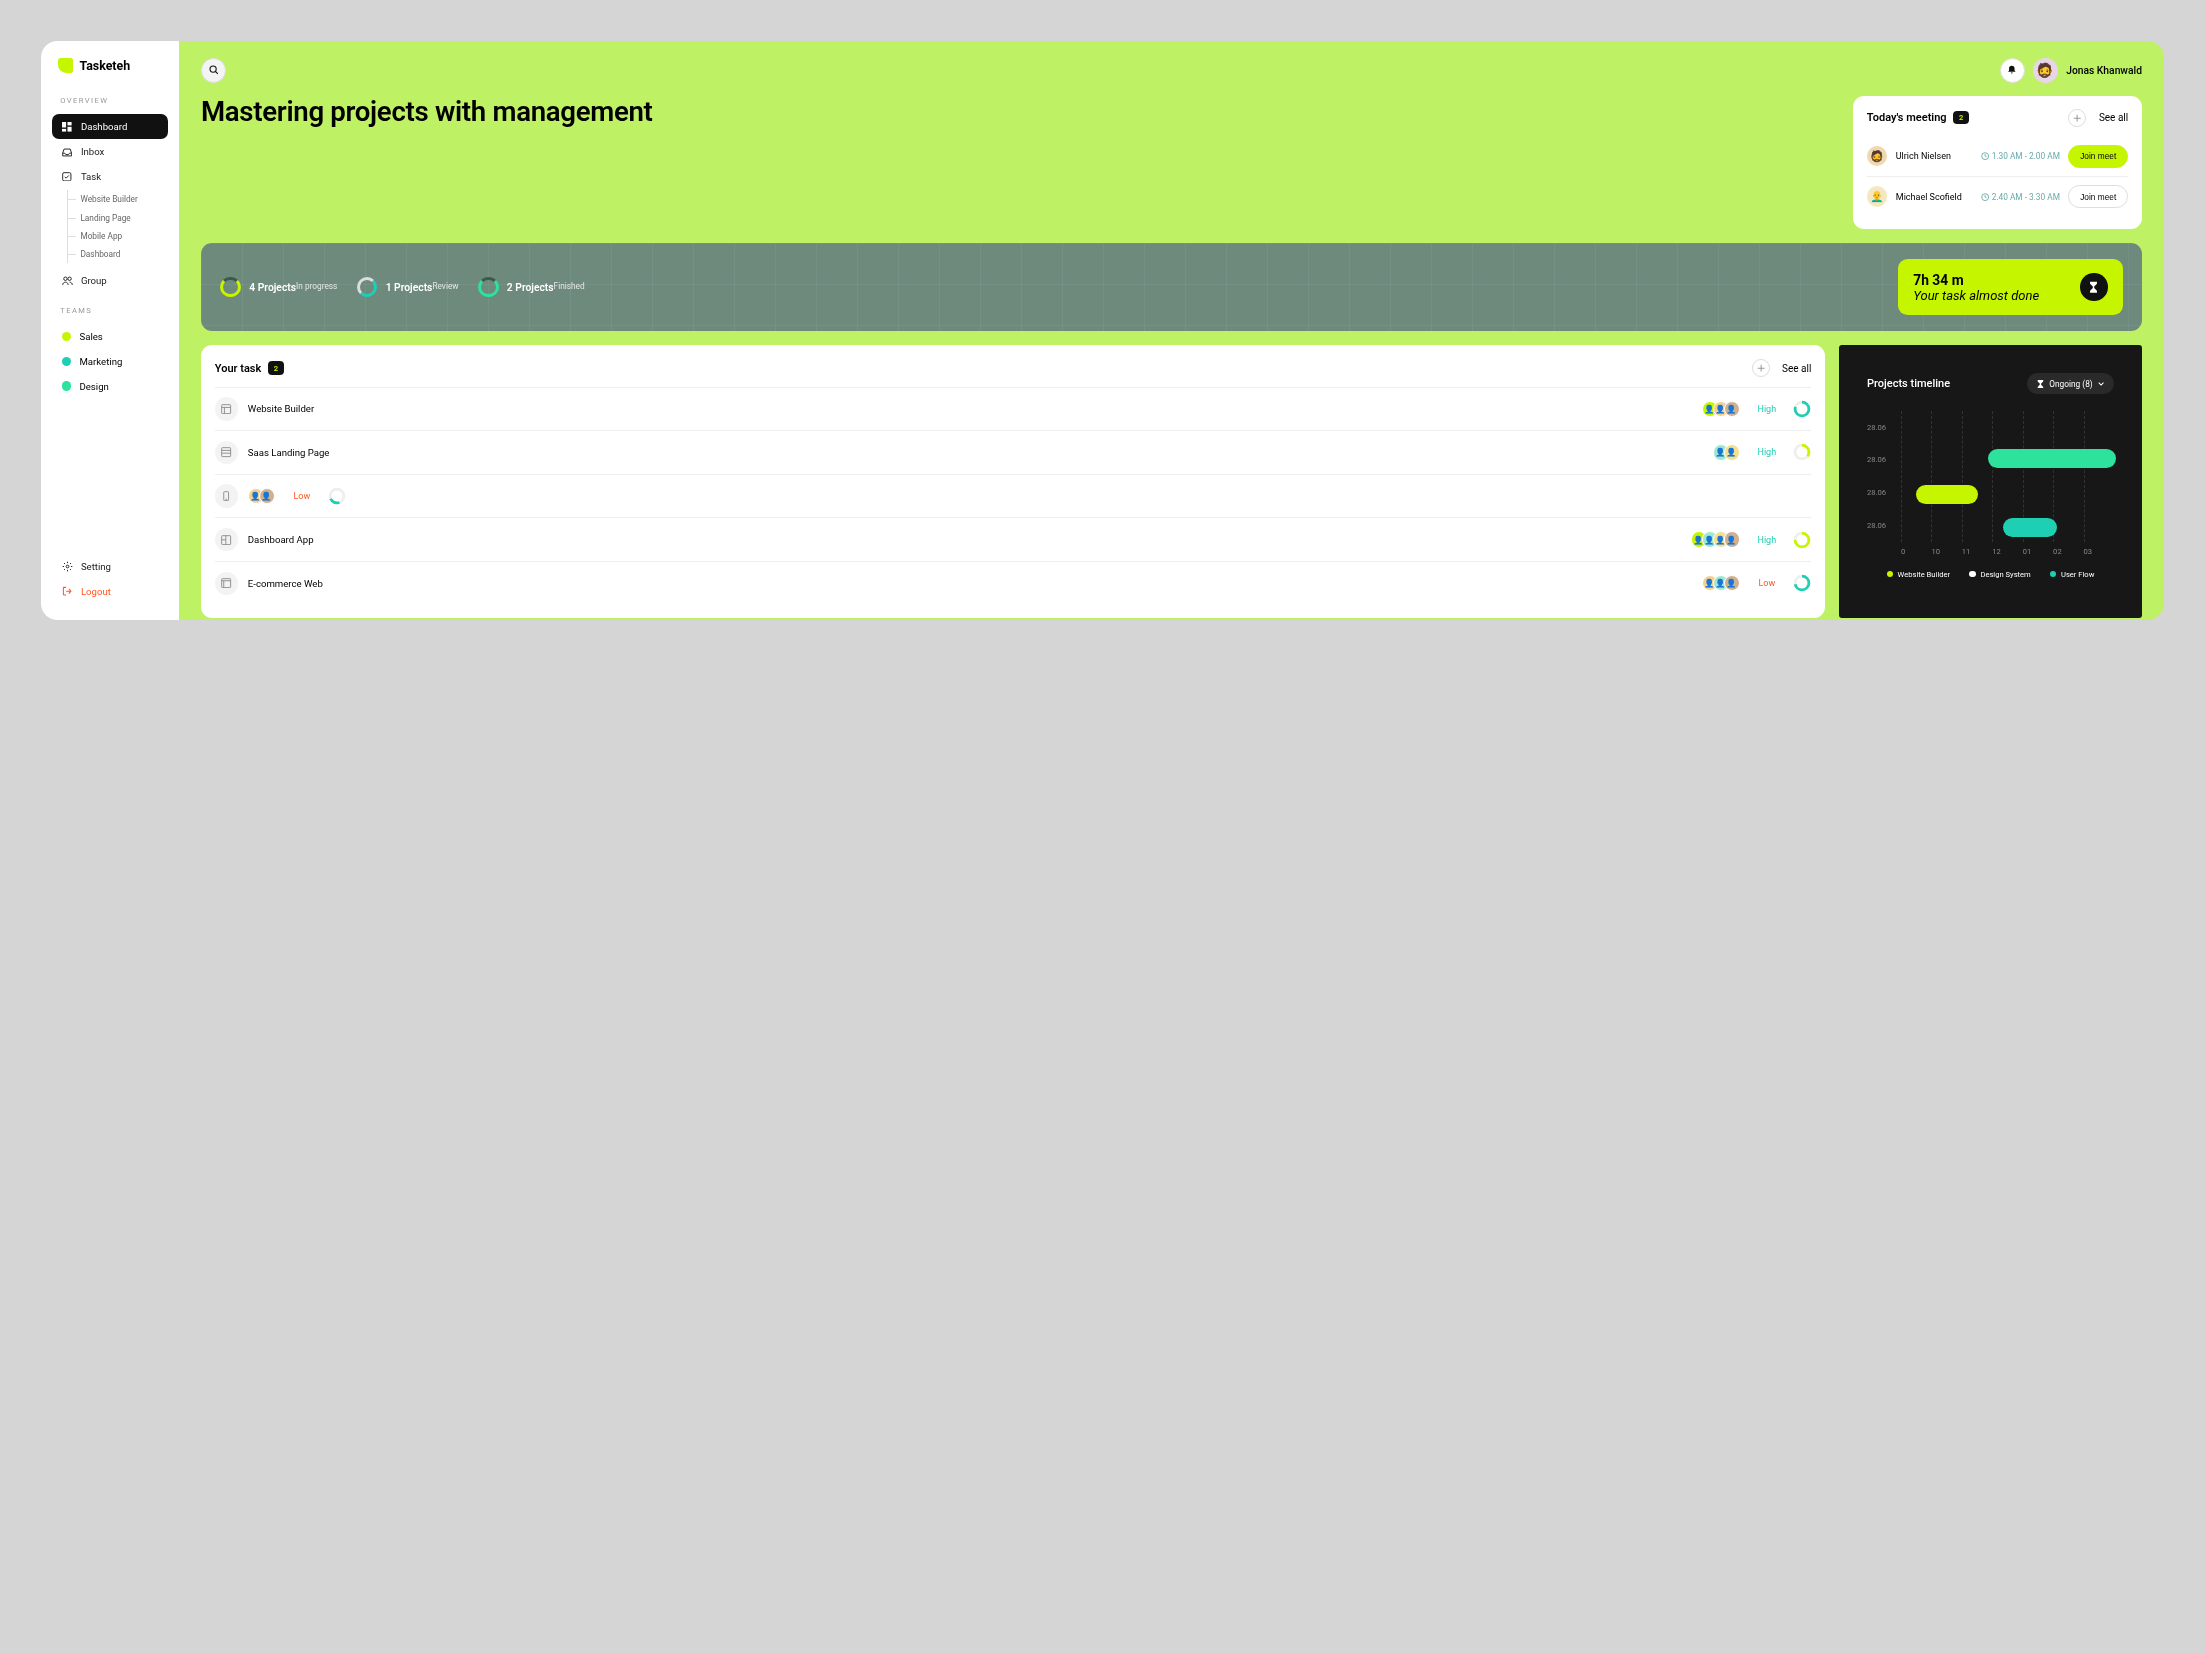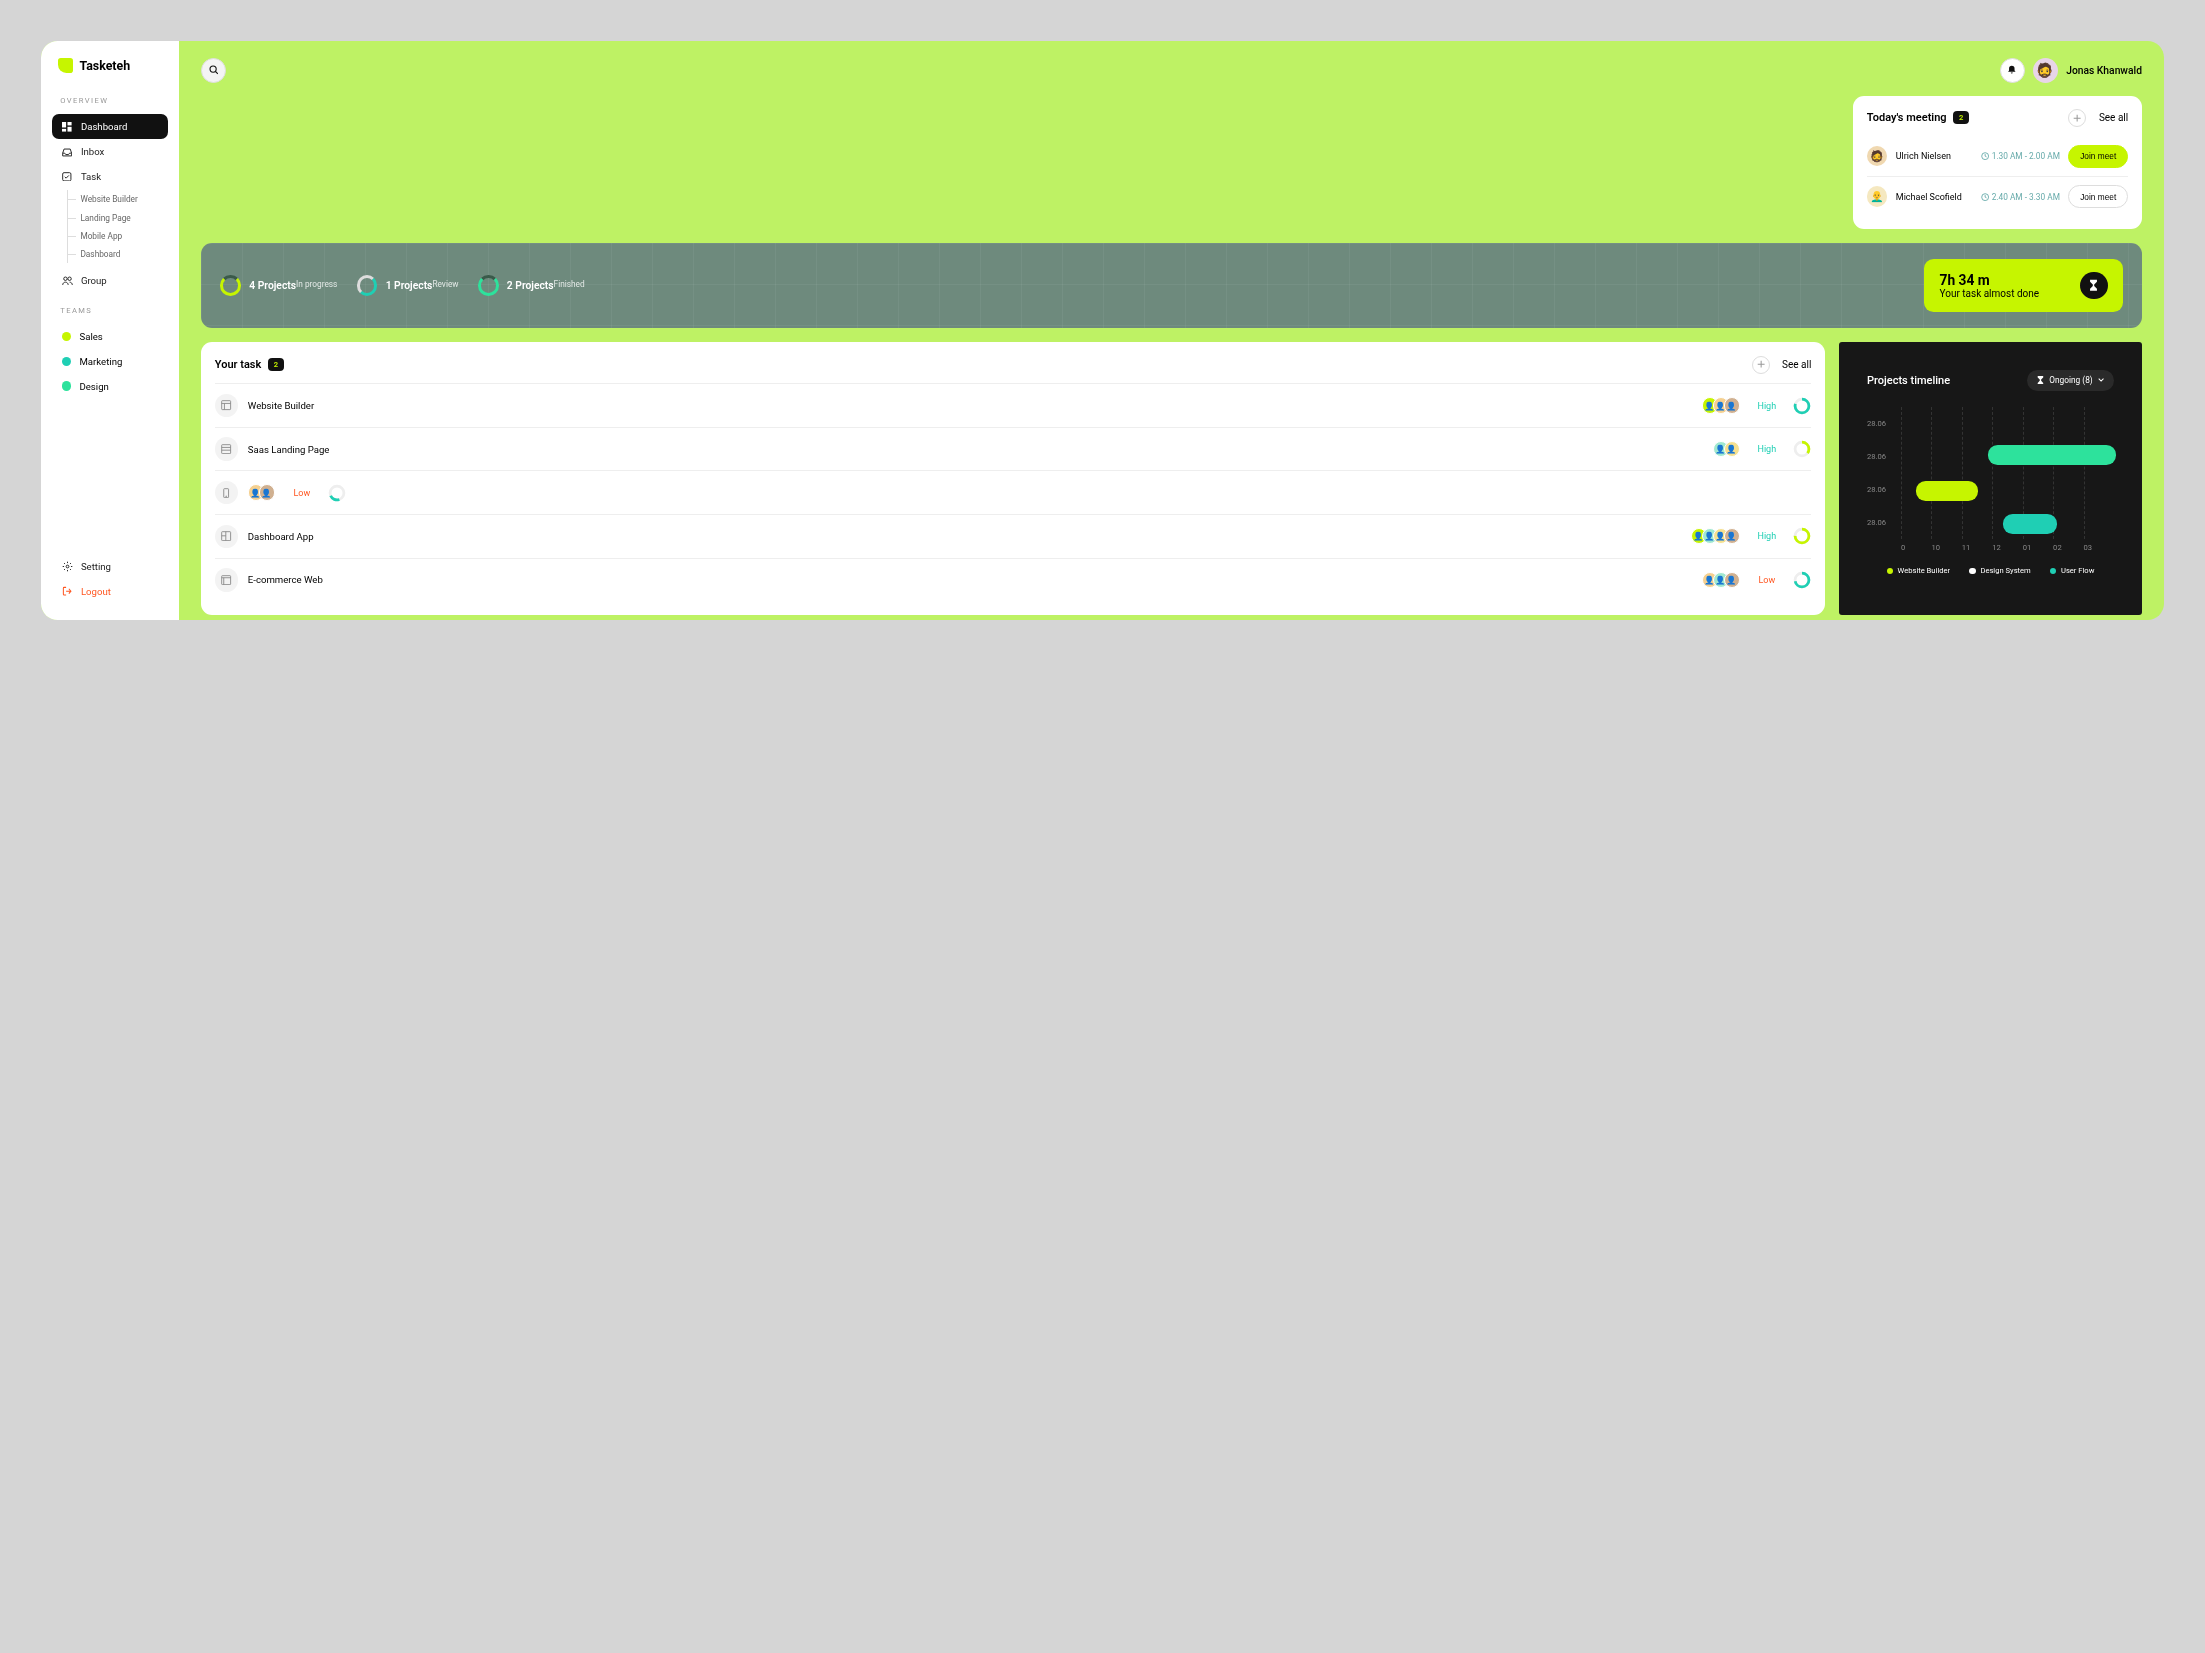--- a/index.html
+++ b/index.html
@@ -253,21 +253,21 @@
       margin-left: auto;
       background: #c6f500;
       border-radius: 9.6px;
       padding: 12.4px 15px;
       display: flex;
       align-items: center;
       gap: 41px;
     }
     .time-info { display: flex; flex-direction: column; }
     .time-value { font-size: 13.8px; font-weight: 700; }
-    .time-label { font-size: 10px; }
+    .time-label { font-size: 13px; font-style: italic; }
     .time-icon {
       width: 27.6px; height: 27.6px; border-radius: 50%;
       background: #111; display: flex; align-items: center; justify-content: center;
     }
     
     
     .bottom-grid {
       display: flex;
       gap: 13.8px;
     }
@@ -494,20 +494,21 @@
               <path d="M7 1a4 4 0 014 4v3l1.5 2H1.5L3 8V5a4 4 0 014-4zM5.5 11h3a1.5 1.5 0 01-3 0z"></path>
             </svg>
         </div>
         <div class="avatar">🧔</div>
         <div class="user-name">Jonas Khanwald</div>
       </div>
     </div>
 
     <div class="hero">
       <div class="hero-left">
+        <h1 class="page-title">Mastering projects with management</h1>
       </div>
 
       <div class="meetings-card">
         <div class="card-header">
           <div class="card-title">Today's meeting</div>
           <span class="badge">2</span>
           <div class="plus-btn">
             <svg width="8.3" height="8.3" viewBox="0 0 12 12" stroke="currentColor" stroke-width="1.5">
                 <path d="M6 1v10M1 6h10"></path>
               </svg>

